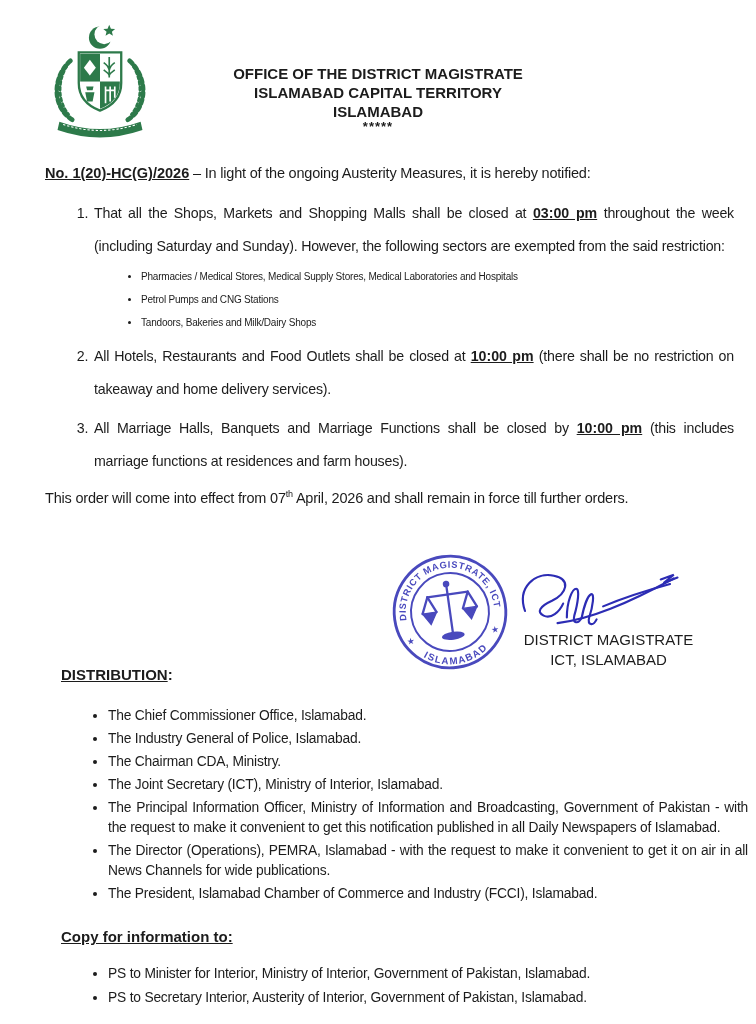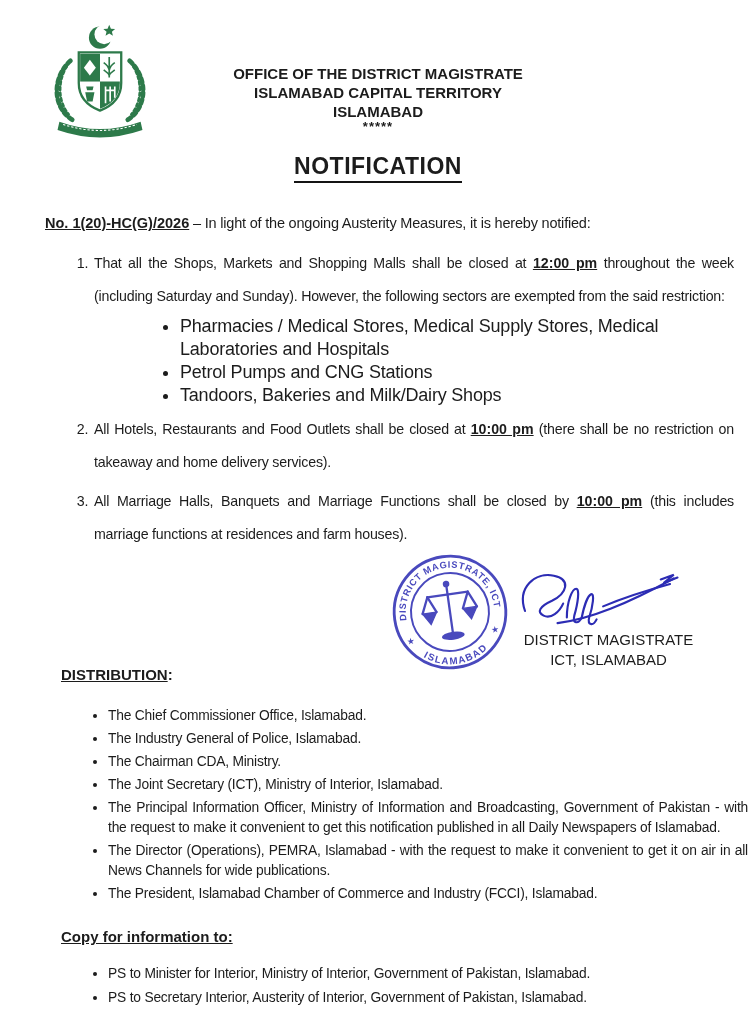--- a/index.html
+++ b/index.html
@@ -24,21 +24,21 @@
   }
   
   .ref { margin:30px 24px 0 45px; font-size:14.5px; line-height:20px; }
   .ref-no { font-weight:bold; text-decoration:underline; letter-spacing:0; }
   
   ol.orders { margin:14px 22px 0 45px; padding-left:47px; list-style:decimal; }
   ol.orders > li { font-size:14.2px; line-height:33px; text-align:justify; padding-left:2px; }
   ol.orders > li + li { margin-top:6px; }
   .bu { font-weight:bold; text-decoration:underline; letter-spacing:0; }
   ul.exemptions { margin:2px 0 2px 0; padding-left:47px; list-style:disc; }
-  ul.exemptions > li { font-size:18px; line-height:23px; text-align:left;margin-left:39px; }
+  ul.exemptions > li { font-size:10px; line-height:23px; text-align:left; }
   
   .effective { margin:10px 24px 0 45px; font-size:14.5px; line-height:20px; }
   
   .sign-block { position:absolute; top:550px; left:0; width:756px; height:130px; }
   .stamp { position:absolute; left:388px; top:0; width:124px; height:124px; opacity:0.92; }
   .signature { position:absolute; left:512px; top:16px; width:172px; height:64px; }
   .signatory { position:absolute; left:501px; top:80px; width:215px; text-align:center;
                font-weight:normal; font-size:15px; line-height:20px; letter-spacing:0; }
   
   .bottom { position:absolute; top:666px; left:16px; width:756px; }
@@ -82,43 +82,41 @@
   </svg>
 
   <div class="header-center">
     <div class="office-line">OFFICE OF THE DISTRICT MAGISTRATE</div>
     <div class="office-line">ISLAMABAD CAPITAL TERRITORY</div>
     <div class="office-line">ISLAMABAD</div>
     <div class="stars">*****</div>
   </div>
 
 
-  <div class="title-row">
-    <span class="title-text">NOTIFICATION</span>
-  </div>
 
   <p class="ref"><span class="ref-no">No. 1(20)-HC(G)/2026</span><span> – In light of the ongoing Austerity Measures, it is hereby notified:</span></p>
 
   <ol class="orders">
     <li>
-      <span>That all the Shops, Markets and Shopping Malls shall be closed at </span><span class="bu">12:00 pm</span><span> throughout the week (including Saturday and Sunday). However, the following sectors are exempted from the said restriction:</span>
+      <span>That all the Shops, Markets and Shopping Malls shall be closed at </span><span class="bu">03:00 pm</span><span> throughout the week (including Saturday and Sunday). However, the following sectors are exempted from the said restriction:</span>
       <ul class="exemptions">
         <li><span>Pharmacies / Medical Stores, Medical Supply Stores, Medical Laboratories and Hospitals</span></li>
         <li><span>Petrol Pumps and CNG Stations</span></li>
         <li><span>Tandoors, Bakeries and Milk/Dairy Shops</span></li>
       </ul>
     </li>
     <li>
       <span>All Hotels, Restaurants and Food Outlets shall be closed at </span><span class="bu">10:00 pm</span><span> (there shall be no restriction on takeaway and home delivery services).</span>
     </li>
     <li>
       <span>All Marriage Halls, Banquets and Marriage Functions shall be closed by </span><span class="bu">10:00 pm</span><span> (this includes marriage functions at residences and farm houses).</span>
     </li>
   </ol>
 
+  <p class="effective"><span>This order will come into effect from 07</span><sup>th</sup><span> April, 2026 and shall remain in force till further orders.</span></p>
 
   <div class="sign-block">
     <svg class="stamp" viewBox="0 0 140 140" aria-hidden="true">
       <g transform="rotate(-8 70 70)" fill="none" stroke="#3a3ab8">
         <circle cx="70" cy="70" r="63" stroke-width="3.2"></circle>
         <circle cx="70" cy="70" r="44" stroke-width="2.2"></circle>
         <defs>
           <path id="arcTop" d="M 20,70 A 50,50 0 0 1 120,70"></path>
           <path id="arcBottom" d="M 11,70 A 59,59 0 0 0 129,70"></path>
         </defs>

